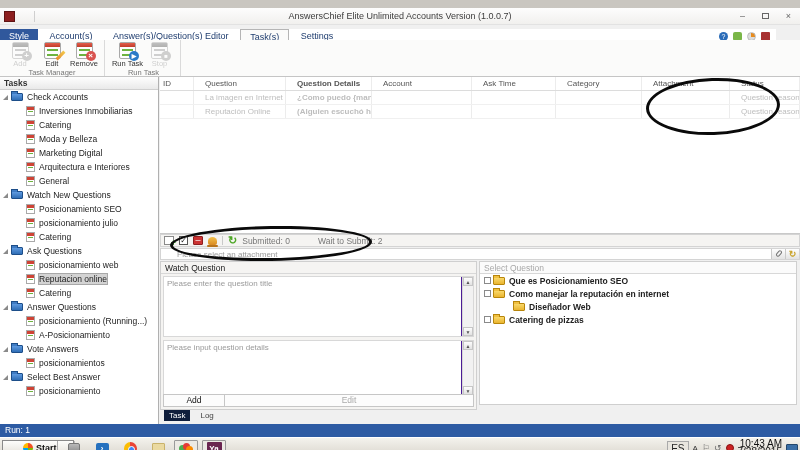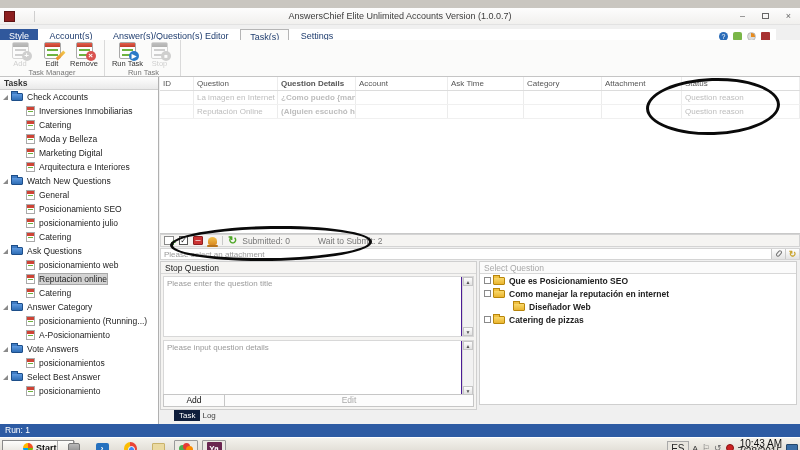--- a/index.html
+++ b/index.html
@@ -81,21 +81,21 @@
            margin-right:4px; flex:none; }
   .cal-s::before { content:""; position:absolute; top:0; left:0; right:0; height:3px; background:#cf4335; }
   .cal-s::after { content:""; position:absolute; left:1px; right:1px; top:4px; bottom:1px;
                   background:repeating-linear-gradient(to bottom,#6db33f 0 1px,transparent 1px 3px); }
   .tlabel { font-size:8.5px; color:#222; }
   .trow.sel .tlabel { background:#d3d3d3; outline:1px solid #a8a8a8; }
 
   
   #grid { position:absolute; left:160px; top:69px; width:640px; height:157px;
           background:#fff; border-bottom:1px solid #c9c9c9; }
-  .grow { display:flex; height:14px; }
+  .grow { display:flex; height:14px;gap:8px; }
   .grow.hdr { border-bottom:1px solid #dcdcdc; }
   .grow.r { border-bottom:1px solid #f0f0f0; }
   .gc { border-right:1px solid #ececec; padding:2px 3px 0 3px; font-size:8px; overflow:hidden;
         white-space:nowrap; }
   .hdr .gc { color:#555; }
   .r .gc { color:#bdbdbd; }
   .c0{width:34px;} .c1{width:84px;} .c2{width:78px;font-weight:bold;} .c3{width:92px;}
   .c4{width:76px;} .c5{width:78px;} .c6{width:80px;} .c7{flex:1;}
 
   
@@ -115,21 +115,21 @@
   .bell-ico::after { content:""; position:absolute; left:-1px; bottom:-2px; width:11px; height:2px;
                      background:#b8741c; border-radius:1px; }
   .vsep { width:1px; height:9px; background:#c9c9c9; }
   .ref-ico { color:#4da626; font-weight:bold; font-size:11px; line-height:11px; }
   .cntlabel { color:#777; font-size:8.5px; }
   .cntspace { width:18px; }
 
   
   #attachbar { position:absolute; left:160px; top:240px; width:640px; height:12px;
                background:#fff; border:1px solid #d4d4d4; display:flex; align-items:center; }
-  #attachinput { flex:1; border:none; outline:none; height:10px; font-size:8px; padding-left:3px;
+  #attachinput { flex:1; border:none; outline:none; height:10px; font-size:8px; padding-left:16px;
                  font-family:"Liberation Sans", sans-serif; }
   #attachinput::placeholder { color:#9a9a9a; }
   .abtn { width:14px; height:10px; border-left:1px solid #c9c9c9;
           background:linear-gradient(#fefefe,#e3e3e3); text-align:center; position:relative; }
   .clip { display:inline-block; width:4px; height:7px; border:1px solid #777; border-radius:2px;
           transform:rotate(40deg); margin-top:1px; }
   .yref { color:#c9a227; font-weight:bold; font-size:9px; line-height:10px; }
 
   
   #editpanel { position:absolute; left:160px; top:253px; width:317px; height:149px;
@@ -163,21 +163,21 @@
   .qrow.ind { padding-left:33px; }
   .cbx { width:7px; height:7px; border:1px solid #8a8a8a; background:#fff; margin-right:2px; flex:none; }
   .yfold { position:relative; width:12px; height:8px; margin-right:4px; flex:none;
            background:linear-gradient(#f9d86a,#eab530); border:1px solid #b8860b; border-radius:1px; }
   .yfold::before { content:""; position:absolute; top:-3px; left:-1px; width:5px; height:2px;
                    background:#f0c040; border:1px solid #b8860b; border-bottom:none; }
   .qlabel { font-size:8.5px; font-weight:bold; color:#222; }
 
   
   #bottomtabs { position:absolute; left:160px; top:402px; width:640px; height:14px;
-                background:#f0f0f0; display:flex; align-items:flex-start; gap:0; padding-left:14px; }
+                background:#f0f0f0; display:flex; align-items:flex-start; gap:8px; padding-left:4px; }
   #tab-task { background:#0f1e3c; color:#fff; font-size:8px; padding:1px 5px; }
   #tab-log { color:#444; font-size:8px; padding:1px 2px; }
 
   
   #runbar { position:absolute; left:0; top:416px; width:800px; height:13px; background:#2d5ba3;
             color:#fff; font-size:8.5px; line-height:13px; padding-left:5px; }
 
   
   #taskbar { position:absolute; left:0; top:429px; width:800px; height:21px;
              background:linear-gradient(#f4f2ed,#d8d4cb); border-top:1px solid #fff; }
@@ -315,30 +315,30 @@
         <span class="tlabel">Moda y Belleza</span>
       </div>
     <div class="trow leaf">
         <span class="cal-s"></span>
         <span class="tlabel">Marketing Digital</span>
       </div>
     <div class="trow leaf">
         <span class="cal-s"></span>
         <span class="tlabel">Arquitectura e Interiores</span>
       </div>
+    <div class="trow leaf">
+        <span class="cal-s"></span>
+        <span class="tlabel">General</span>
+      </div>
+
     <div class="trow folder">
       <span class="exp"></span>
       <span class="bfold"></span>
       <span class="tlabel">Watch New Questions</span>
     </div>
-
-    <div class="trow leaf">
-        <span class="cal-s"></span>
-        <span class="tlabel">General</span>
-      </div>
     <div class="trow leaf">
         <span class="cal-s"></span>
         <span class="tlabel">Posicionamiento SEO</span>
       </div>
     <div class="trow leaf">
         <span class="cal-s"></span>
         <span class="tlabel">posicionamiento julio</span>
       </div>
     <div class="trow leaf">
         <span class="cal-s"></span>
@@ -359,21 +359,21 @@
         <span class="tlabel">Reputacion online</span>
       </div>
     <div class="trow leaf">
         <span class="cal-s"></span>
         <span class="tlabel">Catering</span>
       </div>
 
     <div class="trow folder">
       <span class="exp"></span>
       <span class="bfold"></span>
-      <span class="tlabel">Answer Category</span>
+      <span class="tlabel">Answer Questions</span>
     </div>
     <div class="trow leaf">
         <span class="cal-s"></span>
         <span class="tlabel">posicionamiento (Running...)</span>
       </div>
     <div class="trow leaf">
         <span class="cal-s"></span>
         <span class="tlabel">A-Posicionamiento</span>
       </div>
 
@@ -444,21 +444,21 @@
     <span class="cntlabel">Wait to Submit: 2</span>
   </div>
 
   <div id="attachbar">
     <input id="attachinput" type="text" placeholder="Please select an attachment" style="">
     <div class="abtn"><span class="clip"></span></div>
     <div class="abtn"><span class="yref">↻</span></div>
   </div>
 
   <div id="editpanel">
-    <div class="phead">Stop Question</div>
+    <div class="phead">Watch Question</div>
     <div class="tabox" id="ta1">
       <textarea placeholder="Please enter the question title" style=""></textarea>
       <div class="vscroll">
         <div class="sbtn up">▲</div>
         <div class="sbtn dn">▼</div>
       </div>
     </div>
     <div class="tabox" id="ta2">
       <textarea placeholder="Please input question details" style=""></textarea>
       <div class="vscroll">

